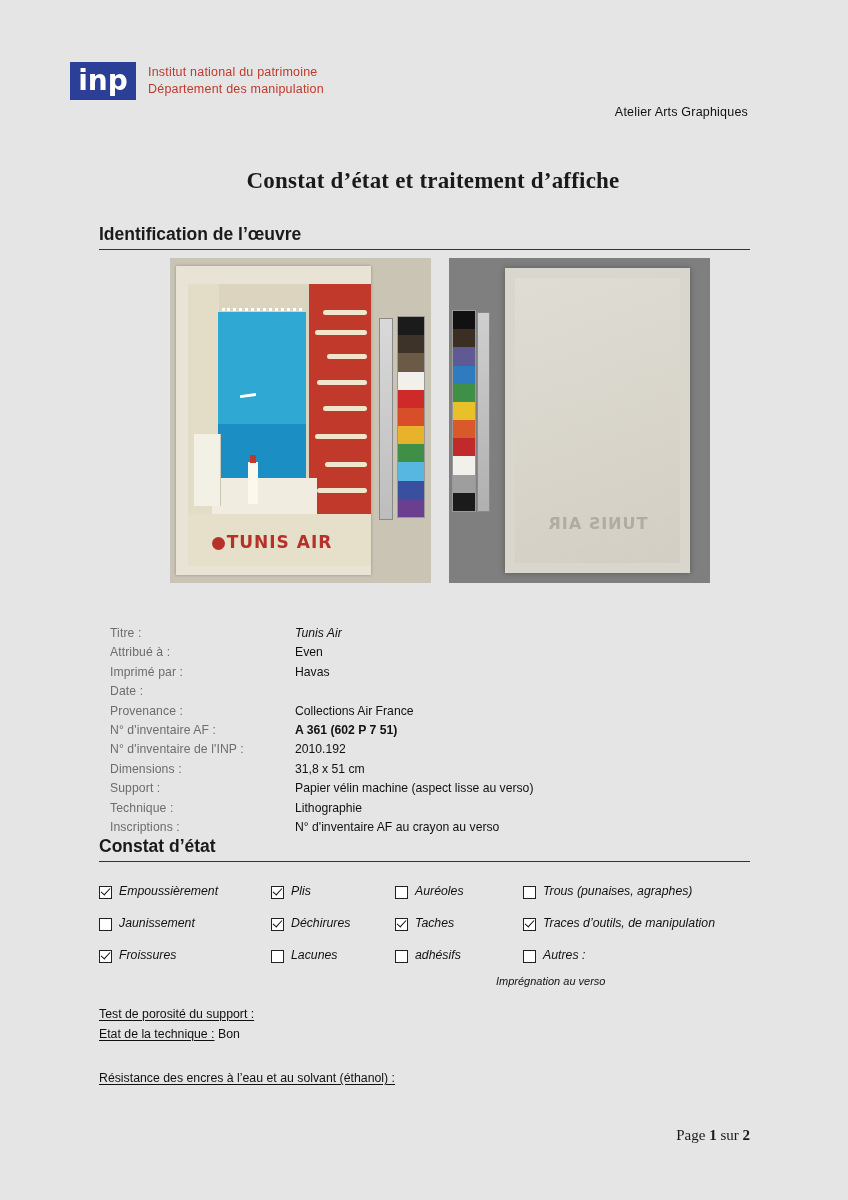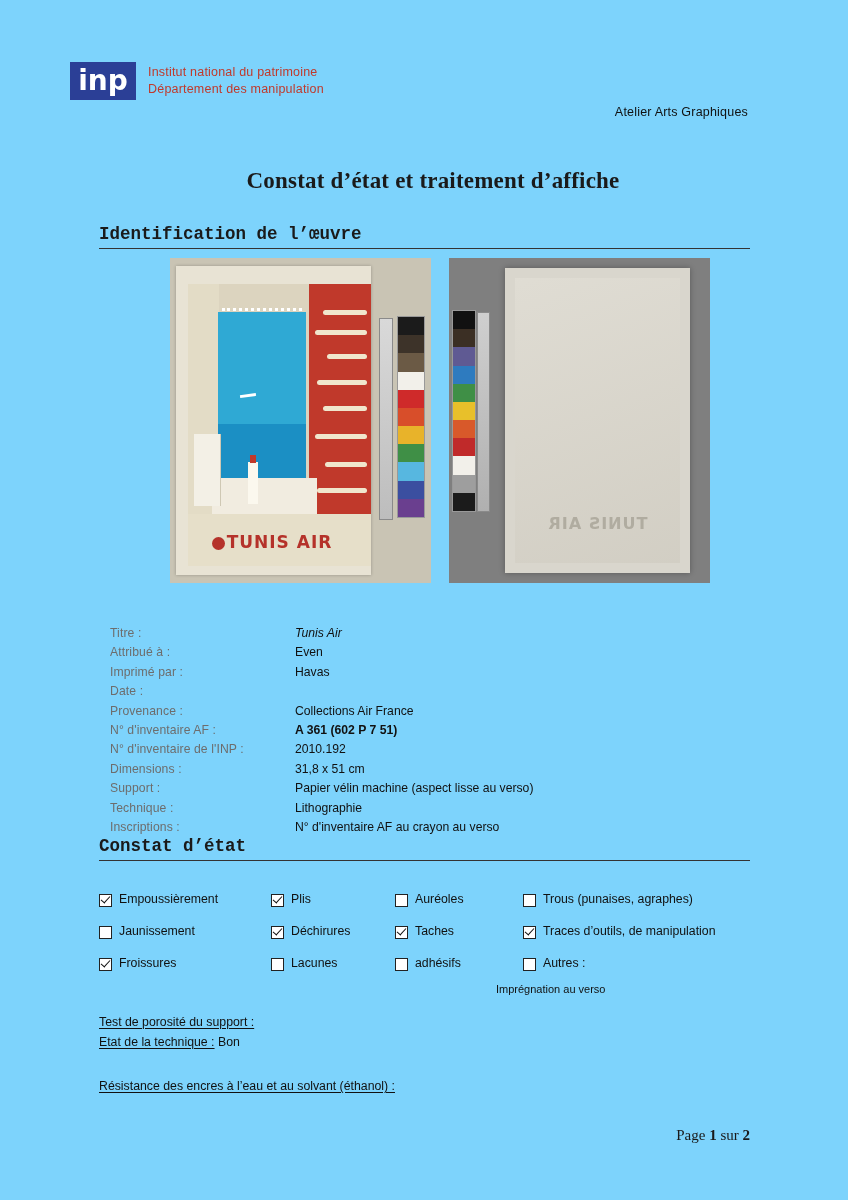--- a/index.html
+++ b/index.html
@@ -13,21 +13,21 @@
     position: relative;
     font-family: "Liberation Sans", sans-serif;
     color: #1a1a1a;
     overflow: hidden;
   }
   .page {
     position: absolute;
     left: 0; top: 0;
     width: 848px;
     height: 1200px;
-    background: #7dd3fc;
+    background: #e5e5e5;
   }
 
   
   .header {
     position: absolute;
     left: 70px;
     top: 62px;
     display: flex;
     align-items: flex-start;
   }
@@ -71,21 +71,21 @@
     font-size: 23px;
     letter-spacing: 0.2px;
     padding-left: 9px;
   }
 
   
   .section-heading {
     position: absolute;
     left: 99px;
     width: 651px;
-    font-family: Liberation Mono, monospace;
+    font-family: Liberation Sans, sans-serif;
     font-weight: bold;
     font-size: 17.5px;
     padding-bottom: 4px;
     border-bottom: 1.3px solid #333;
   }
   #sec-identification { top: 224px; }
   #sec-constat { top: 836px; }
 
   
   .images {
@@ -300,22 +300,23 @@
     color: #111;
   }
   .u-line {
     text-decoration: underline;
     text-underline-offset: 2px;
   }
   .line-row { margin-bottom: 6px; }
 
   .checks {
     position: relative;
-    margin-top: 12px;
+    margin-top: 4px;
     width: 660px;
+    font-style: italic;
   }
   .check-grid {
     display: grid;
     grid-template-columns: 172px 124px 128px 236px;
     row-gap: 17px;
   }
   .check-item {
     display: flex;
     align-items: flex-start;
     gap: 7px;

